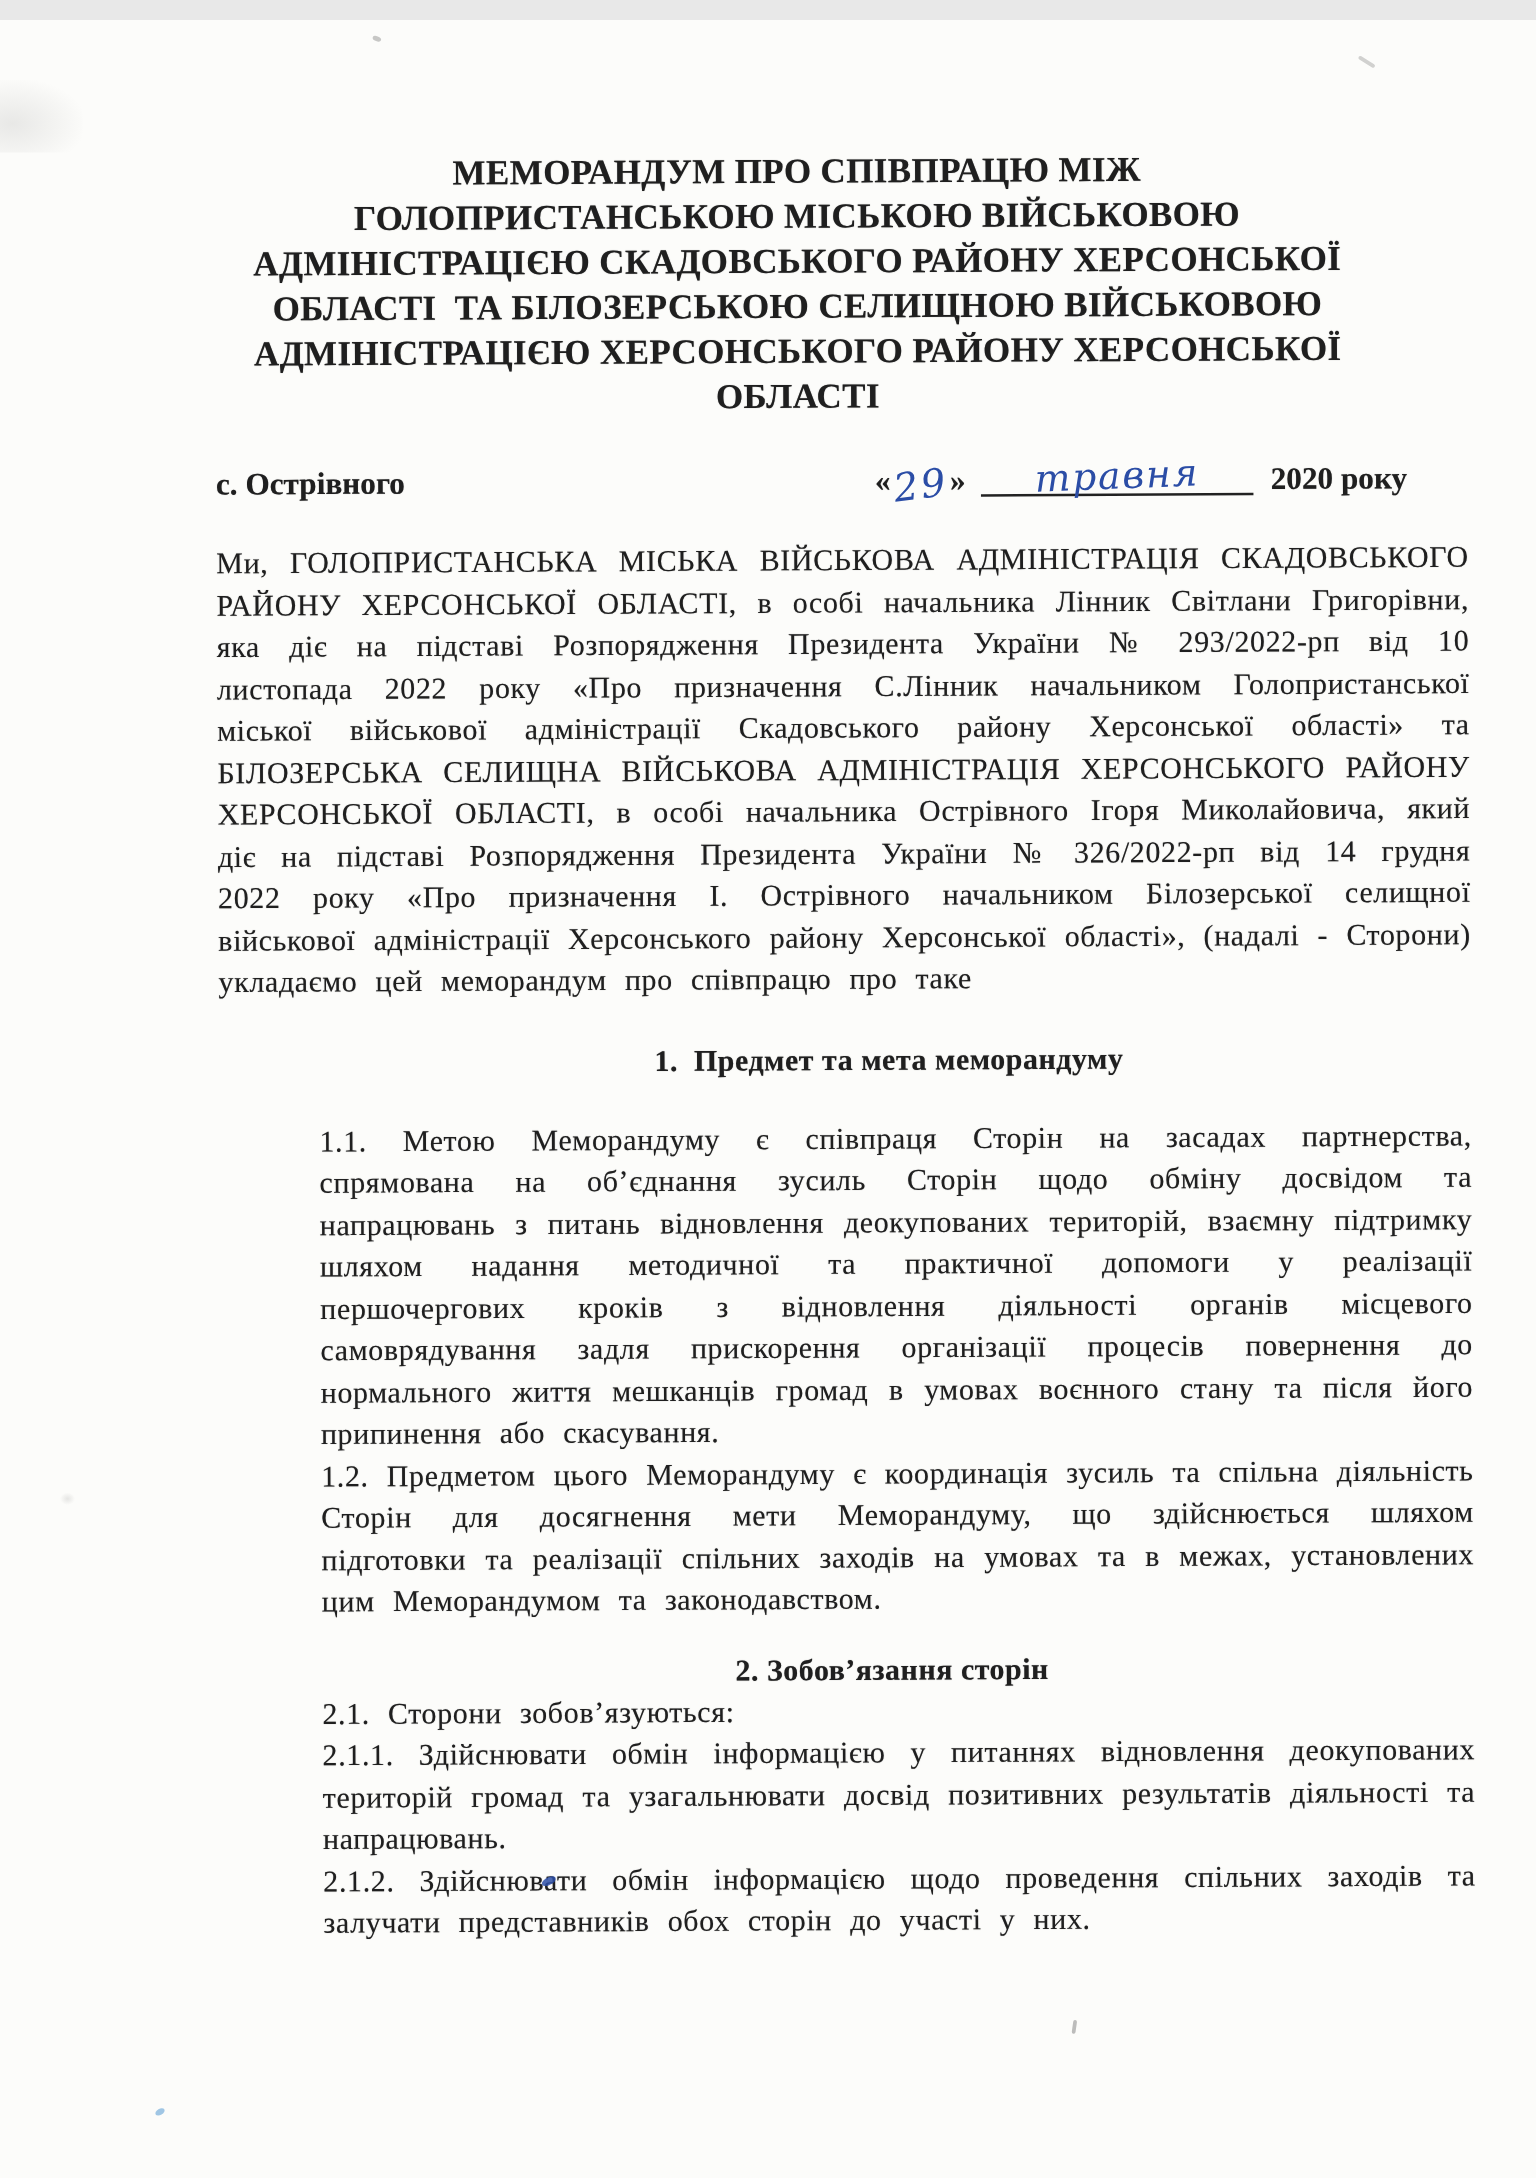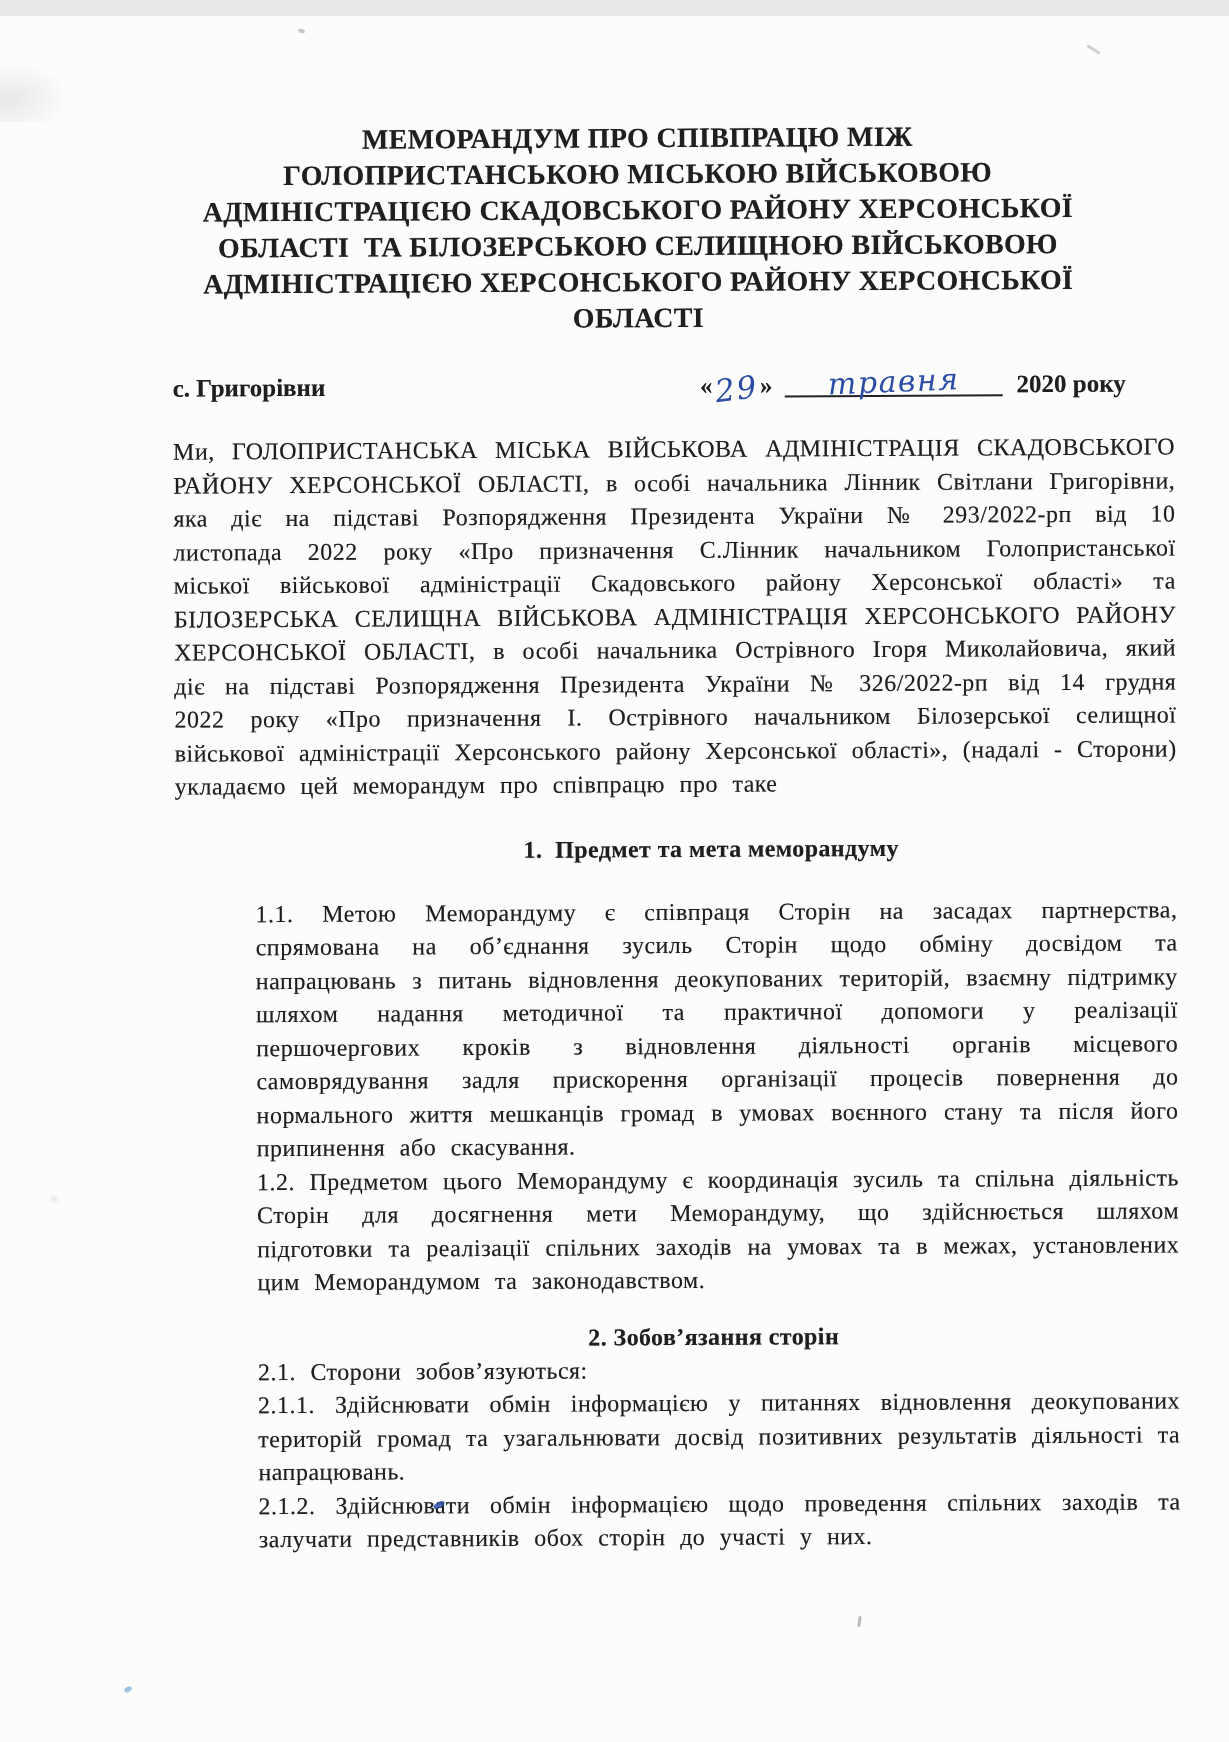--- a/index.html
+++ b/index.html
@@ -137,21 +137,21 @@
     <div class="doc-title">
       <div class="tline">МЕМОРАНДУМ ПРО СПІВПРАЦЮ МІЖ</div>
       <div class="tline">ГОЛОПРИСТАНСЬКОЮ МІСЬКОЮ ВІЙСЬКОВОЮ</div>
       <div class="tline">АДМІНІСТРАЦІЄЮ СКАДОВСЬКОГО РАЙОНУ ХЕРСОНСЬКОЇ</div>
       <div class="tline">ОБЛАСТІ  ТА БІЛОЗЕРСЬКОЮ СЕЛИЩНОЮ ВІЙСЬКОВОЮ</div>
       <div class="tline">АДМІНІСТРАЦІЄЮ ХЕРСОНСЬКОГО РАЙОНУ ХЕРСОНСЬКОЇ</div>
       <div class="tline">ОБЛАСТІ</div>
     </div>
 
     <div class="dateline">
-      <span class="place">с. Григорівни</span>
+      <span class="place">с. Острівного</span>
       <span class="date-group">
         <span>«</span>
           <span class="hand hand-day">29</span>
           <span>»</span>
         <span class="month-line"><span class="hand hand-month">травня</span></span>
         <span>2020 року</span>
       </span>
     </div>
 
     <p class="body intro">Ми, ГОЛОПРИСТАНСЬКА МІСЬКА ВІЙСЬКОВА АДМІНІСТРАЦІЯ СКАДОВСЬКОГО РАЙОНУ ХЕРСОНСЬКОЇ ОБЛАСТІ, в особі начальника Лінник Світлани Григорівни, яка діє на підставі Розпорядження Президента України № 293/2022-рп від 10 листопада 2022 року «Про призначення С.Лінник начальником Голопристанської міської військової адміністрації Скадовського району Херсонської області» та БІЛОЗЕРСЬКА СЕЛИЩНА ВІЙСЬКОВА АДМІНІСТРАЦІЯ ХЕРСОНСЬКОГО РАЙОНУ ХЕРСОНСЬКОЇ ОБЛАСТІ, в особі начальника Острівного Ігоря Миколайовича, який діє на підставі Розпорядження Президента України № 326/2022-рп від 14 грудня 2022 року «Про призначення І. Острівного начальником Білозерської селищної військової адміністрації Херсонського району Херсонської області», (надалі - Сторони) укладаємо цей меморандум про співпрацю про таке</p>

